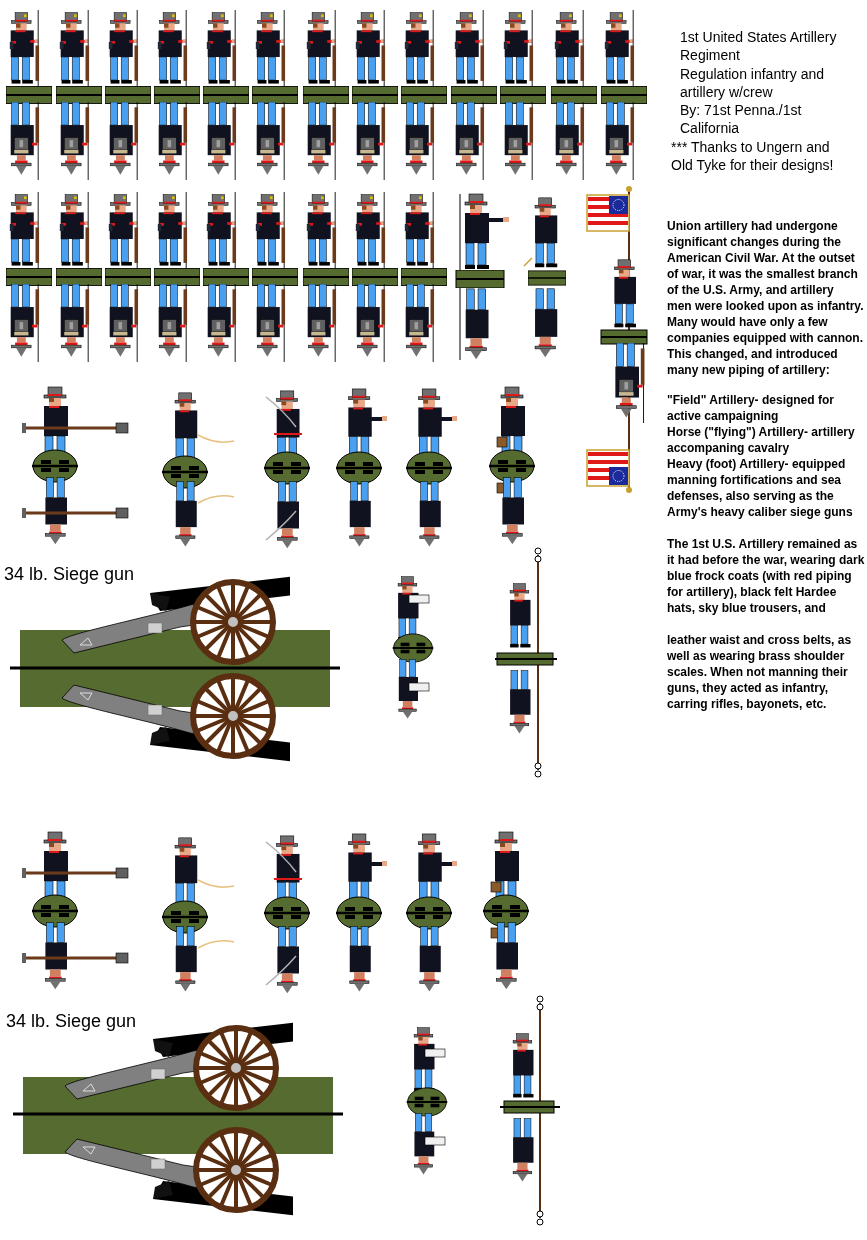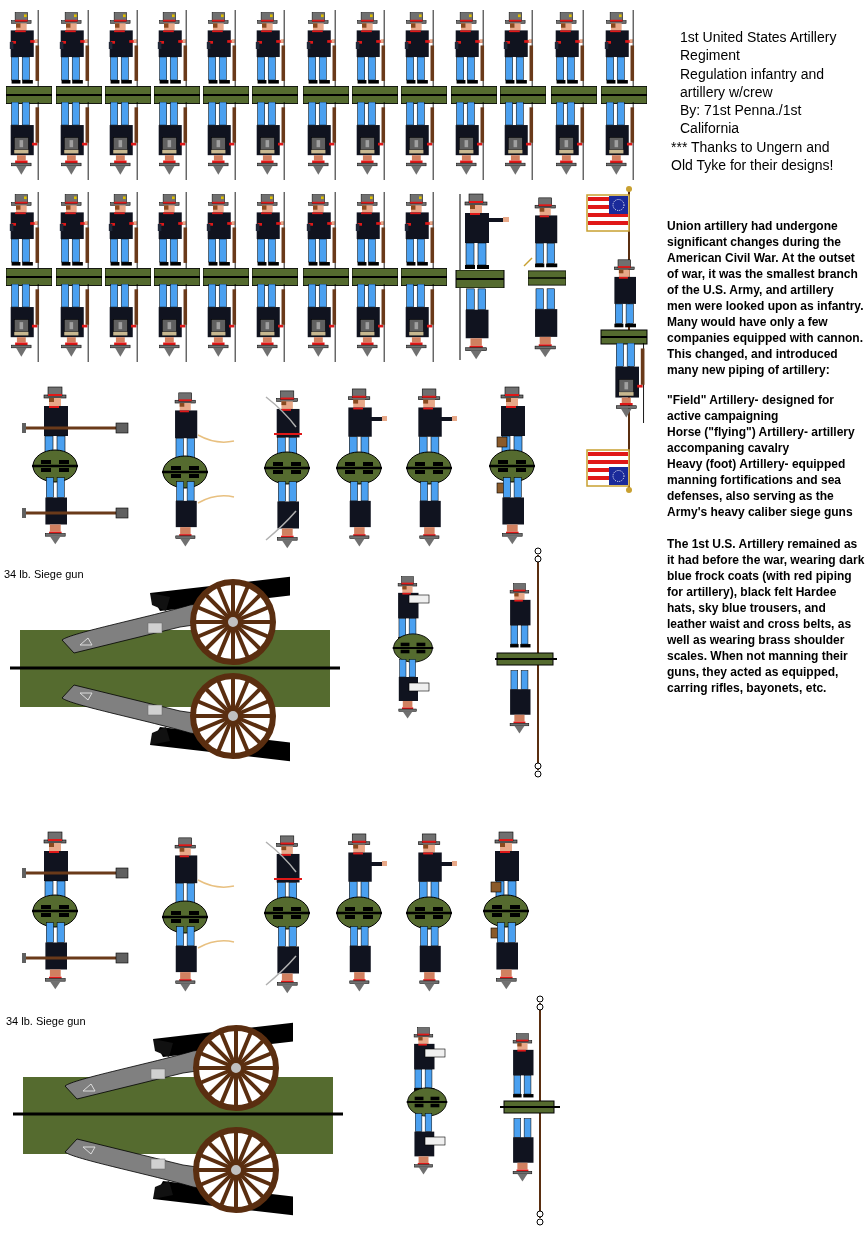--- a/index.html
+++ b/index.html
@@ -4,21 +4,21 @@
 <style>
   html, body { margin:0; padding:0; background:#ffffff; }
   body { width:867px; height:1240px; position:relative; overflow:hidden;
          font-family:"Liberation Sans", sans-serif; color:#000; }
   .abs { position:absolute; }
   .title-block { left:680px; top:28px; width:185px; font-size:14px; line-height:18.3px; }
   .title-block .ln { display:block; white-space:nowrap; }
   .title-block .thanks { margin-left:-9px; }
   .desc { left:667px; width:200px; font-size:12px; line-height:16px; }
   .desc .ln { display:block; white-space:nowrap;font-weight:bold; }
-  .gun-label { font-size:11px; line-height:14px; white-space:nowrap; }
+  .gun-label { font-size:18px; line-height:14px; white-space:nowrap; }
   svg { display:block; overflow:visible; }
 </style>
 </head>
 <body>
 
 <svg width="0" height="0" style="position:absolute">
   <defs>
 
     <symbol id="sold-rifle" viewBox="0 0 44 88">
       <rect x="8" y="12" width="22" height="3" fill="#707070" stroke="#000" stroke-width="0.6"></rect>
@@ -320,24 +320,24 @@
   <span class="ln">defenses, also serving as the</span>
   <span class="ln">Army's heavy caliber siege guns</span>
 </div>
 
 <div class="abs desc" style="top:536px;">
   <span class="ln">The 1st U.S. Artillery remained as</span>
   <span class="ln">it had before the war, wearing dark</span>
   <span class="ln">blue frock coats (with red piping</span>
   <span class="ln">for artillery), black felt Hardee</span>
   <span class="ln">hats, sky blue trousers, and</span>
-  <span class="ln" style="margin-top:0;">leather waist and cross belts, as</span>
+  <span class="ln" style="margin-top:16px;">leather waist and cross belts, as</span>
   <span class="ln">well as wearing brass shoulder</span>
   <span class="ln">scales. When not manning their</span>
-  <span class="ln">guns, they acted as equipped,</span>
+  <span class="ln">guns, they acted as infantry,</span>
   <span class="ln">carring rifles, bayonets, etc.</span>
 </div>
 
 <div class="abs" style="left:0;top:385px;width:560px;height:165px;">
   <svg width="560" height="165">
 
     <g transform="translate(38,0)">
       <use href="#crew" x="0" y="0" width="40" height="80"></use>
       <line x1="-14" y1="43" x2="82" y2="43" stroke="#6a3a1a" stroke-width="3"></line>
       <rect x="-16" y="38" width="4" height="10" fill="#606060"></rect>

